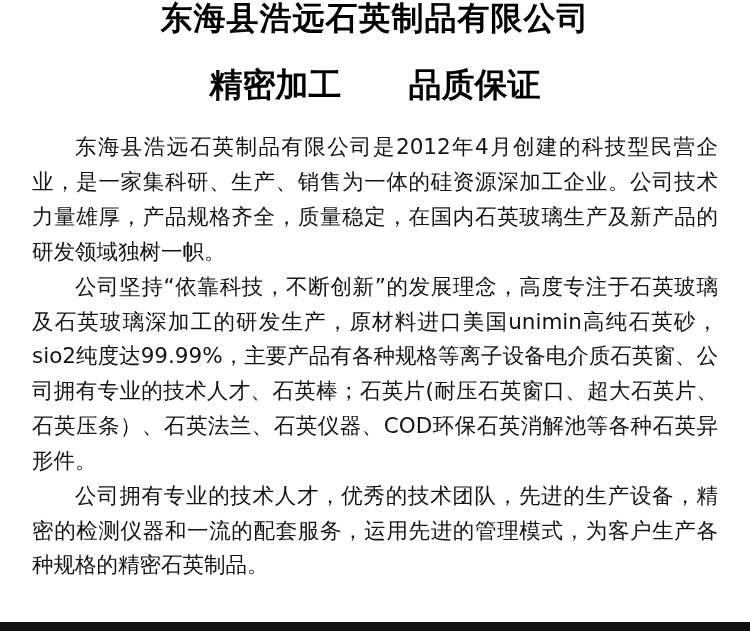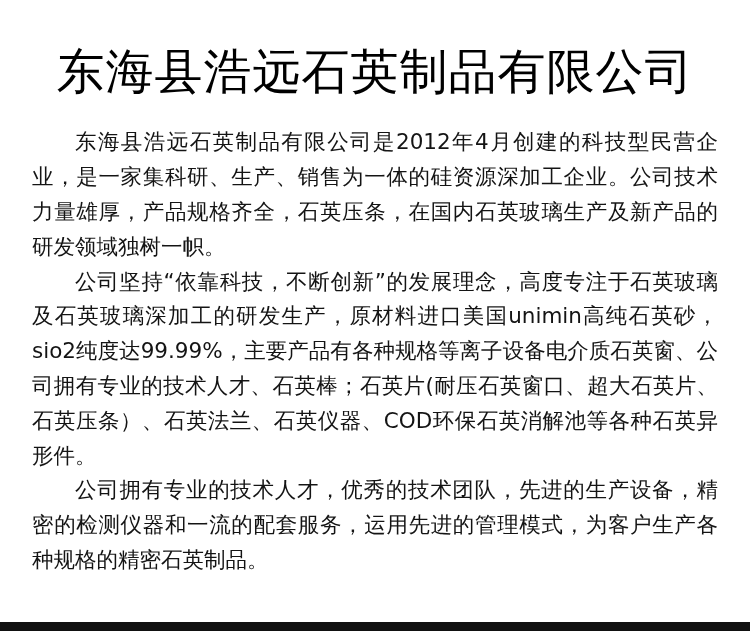--- a/index.html
+++ b/index.html
@@ -17,25 +17,24 @@
   .page {
     position: relative;
     width: 750px;
     height: 631px;
     background: #ffffff;
     box-sizing: border-box;
     padding: 0 32px;
   }
   .company-title {
     margin: 0;
-    padding-top: 44px;
     text-align: center;
-    font-size: 48px;
+    font-size: 32px;
     line-height: 1.15;
-    font-weight: 400;
+    font-weight: 700;
     letter-spacing: 1px;
     color: #000000;
     font-family: "DejaVu Serif", "Liberation Serif", serif;
   }
   .slogan {
     margin: 0;
     padding-top: 28px;
     text-align: center;
     font-size: 33px;
     line-height: 1.2;
@@ -69,21 +68,26 @@
     background: #111111;
   }
 </style>
 </head>
 <body>
 
 <div class="page">
 
   <h1 class="company-title">东海县浩远石英制品有限公司</h1>
 
+  <div class="slogan">
+    <span>精密加工</span>
+    <span class="gap"></span>
+    <span>品质保证</span>
+  </div>
 
   <div class="body-copy">
-    <p>东海县浩远石英制品有限公司是2012年4月创建的科技型民营企业，是一家集科研、生产、销售为一体的硅资源深加工企业。公司技术力量雄厚，产品规格齐全，石英压条，在国内石英玻璃生产及新产品的研发领域独树一帜。</p>
+    <p>东海县浩远石英制品有限公司是2012年4月创建的科技型民营企业，是一家集科研、生产、销售为一体的硅资源深加工企业。公司技术力量雄厚，产品规格齐全，质量稳定，在国内石英玻璃生产及新产品的研发领域独树一帜。</p>
     <p>公司坚持“依靠科技，不断创新”的发展理念，高度专注于石英玻璃及石英玻璃深加工的研发生产，原材料进口美国unimin高纯石英砂，sio2纯度达99.99%，主要产品有各种规格等离子设备电介质石英窗、公司拥有专业的技术人才、石英棒；石英片(耐压石英窗口、超大石英片、石英压条）、石英法兰、石英仪器、COD环保石英消解池等各种石英异形件。</p>
     <p>公司拥有专业的技术人才，优秀的技术团队，先进的生产设备，精密的检测仪器和一流的配套服务，运用先进的管理模式，为客户生产各种规格的精密石英制品。</p>
   </div>
 
   <div class="bottom-rule"></div>
 </div>
 
 </body></html>

